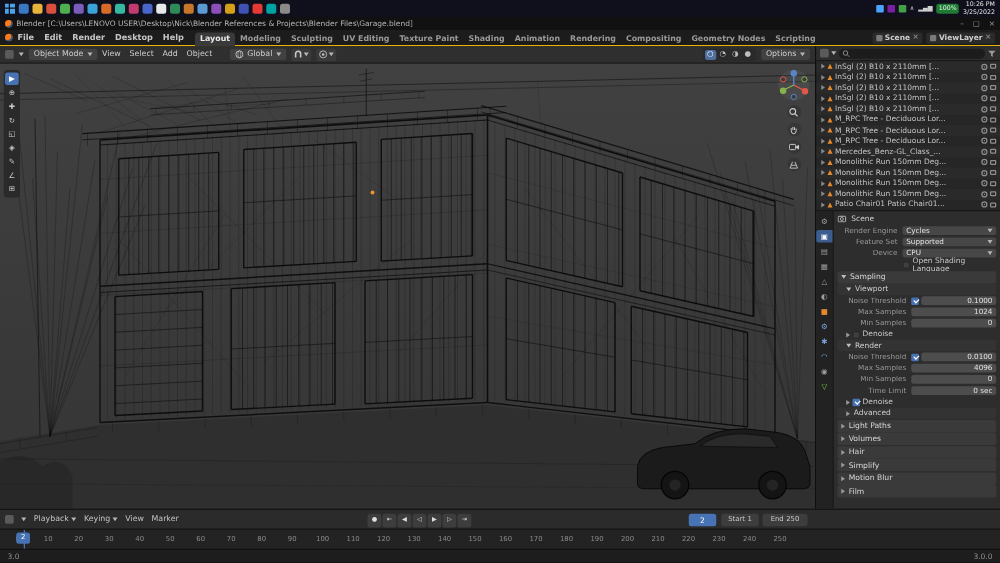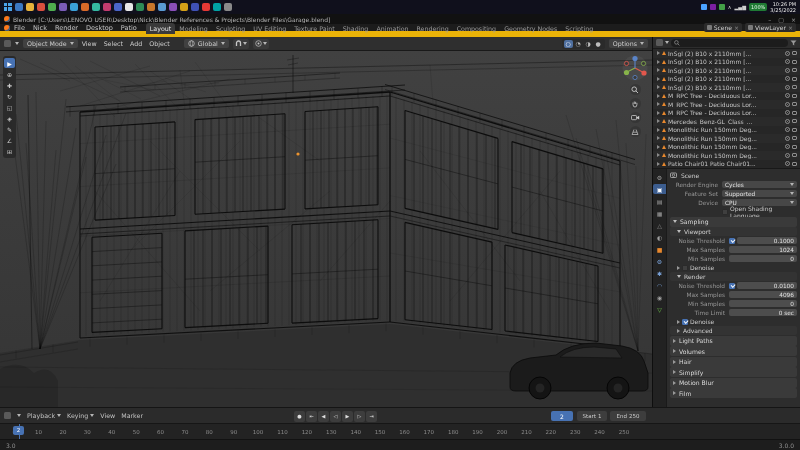--- a/index.html
+++ b/index.html
@@ -18,21 +18,21 @@
 .battery{background:#1f7a33;color:#e4f7e8;font-size:5px;padding:0 2px;border-radius:2px;height:8px;line-height:8px;}
 .clock{text-align:right;color:#e8e8e8;font-size:5px;line-height:6px;}
 
 
 .titlebar{height:10px;background:#111;display:flex;align-items:center;gap:3px;padding:0 4px;}
 .blender-logo{width:6px;height:6px;border-radius:50%;background:#ff7a1a;box-shadow:inset -1px -1px 0 #2a5a8a;flex:0 0 auto;}
 .titlebar .title{color:#b5b5b5;font-size:6px;white-space:nowrap;overflow:hidden;}
 .win-controls{margin-left:auto;display:flex;gap:7px;color:#9f9f9f;font-size:6px;flex:0 0 auto;}
 
 
-.menubar{height:13px;background:#1c1c1c;display:flex;align-items:center;padding:0 4px;font-size:6.5px;color:#c6c6c6;border-bottom:6px solid #eab308;}
+.menubar{height:13px;background:#1c1c1c;display:flex;align-items:center;padding:0 4px;font-size:6.5px;color:#c6c6c6;border-bottom:1px solid #eab308;font-weight:bold;}
 .menubar .menu{padding:0 4px;}
 .menus-row{display:flex;align-items:center;}
 .ws-tabs{display:flex;margin-left:5px;height:13px;align-items:flex-end;}
 .ws-tab{padding:2px 4px 2px;color:#9a9a9a;border-radius:3px 3px 0 0;font-size:6.3px;white-space:nowrap;}
 .ws-tab.active{background:#3a3a3a;color:#e8e8e8;}
 .scene-sel{margin-left:auto;display:flex;gap:3px;align-items:center;}
 .pill{background:#2b2b2b;border-radius:2px;display:flex;align-items:center;gap:2px;padding:1px 3px;color:#cfcfcf;font-size:6px;}
 .mini-icon{width:5px;height:5px;background:#7a7a7a;border-radius:1px;display:inline-block;flex:0 0 auto;}
 .pill .x{color:#888;font-size:6px;line-height:6px;}
 
@@ -170,24 +170,24 @@
         <span>–</span>
         <span>▢</span>
         <span>×</span>
       </span>
   </div>
 
   <div class="menubar">
     <span class="blender-logo"></span>
     <span class="menus-row">
         <span class="menu">File</span>
-        <span class="menu">Nick</span>
+        <span class="menu">Edit</span>
         <span class="menu">Render</span>
         <span class="menu">Desktop</span>
-        <span class="menu">Patio</span>
+        <span class="menu">Help</span>
       </span>
     <span class="ws-tabs">
         <span class="ws-tab active">Layout</span>
         <span class="ws-tab">Modeling</span>
         <span class="ws-tab">Sculpting</span>
         <span class="ws-tab">UV Editing</span>
         <span class="ws-tab">Texture Paint</span>
         <span class="ws-tab">Shading</span>
         <span class="ws-tab">Animation</span>
         <span class="ws-tab">Rendering</span>

